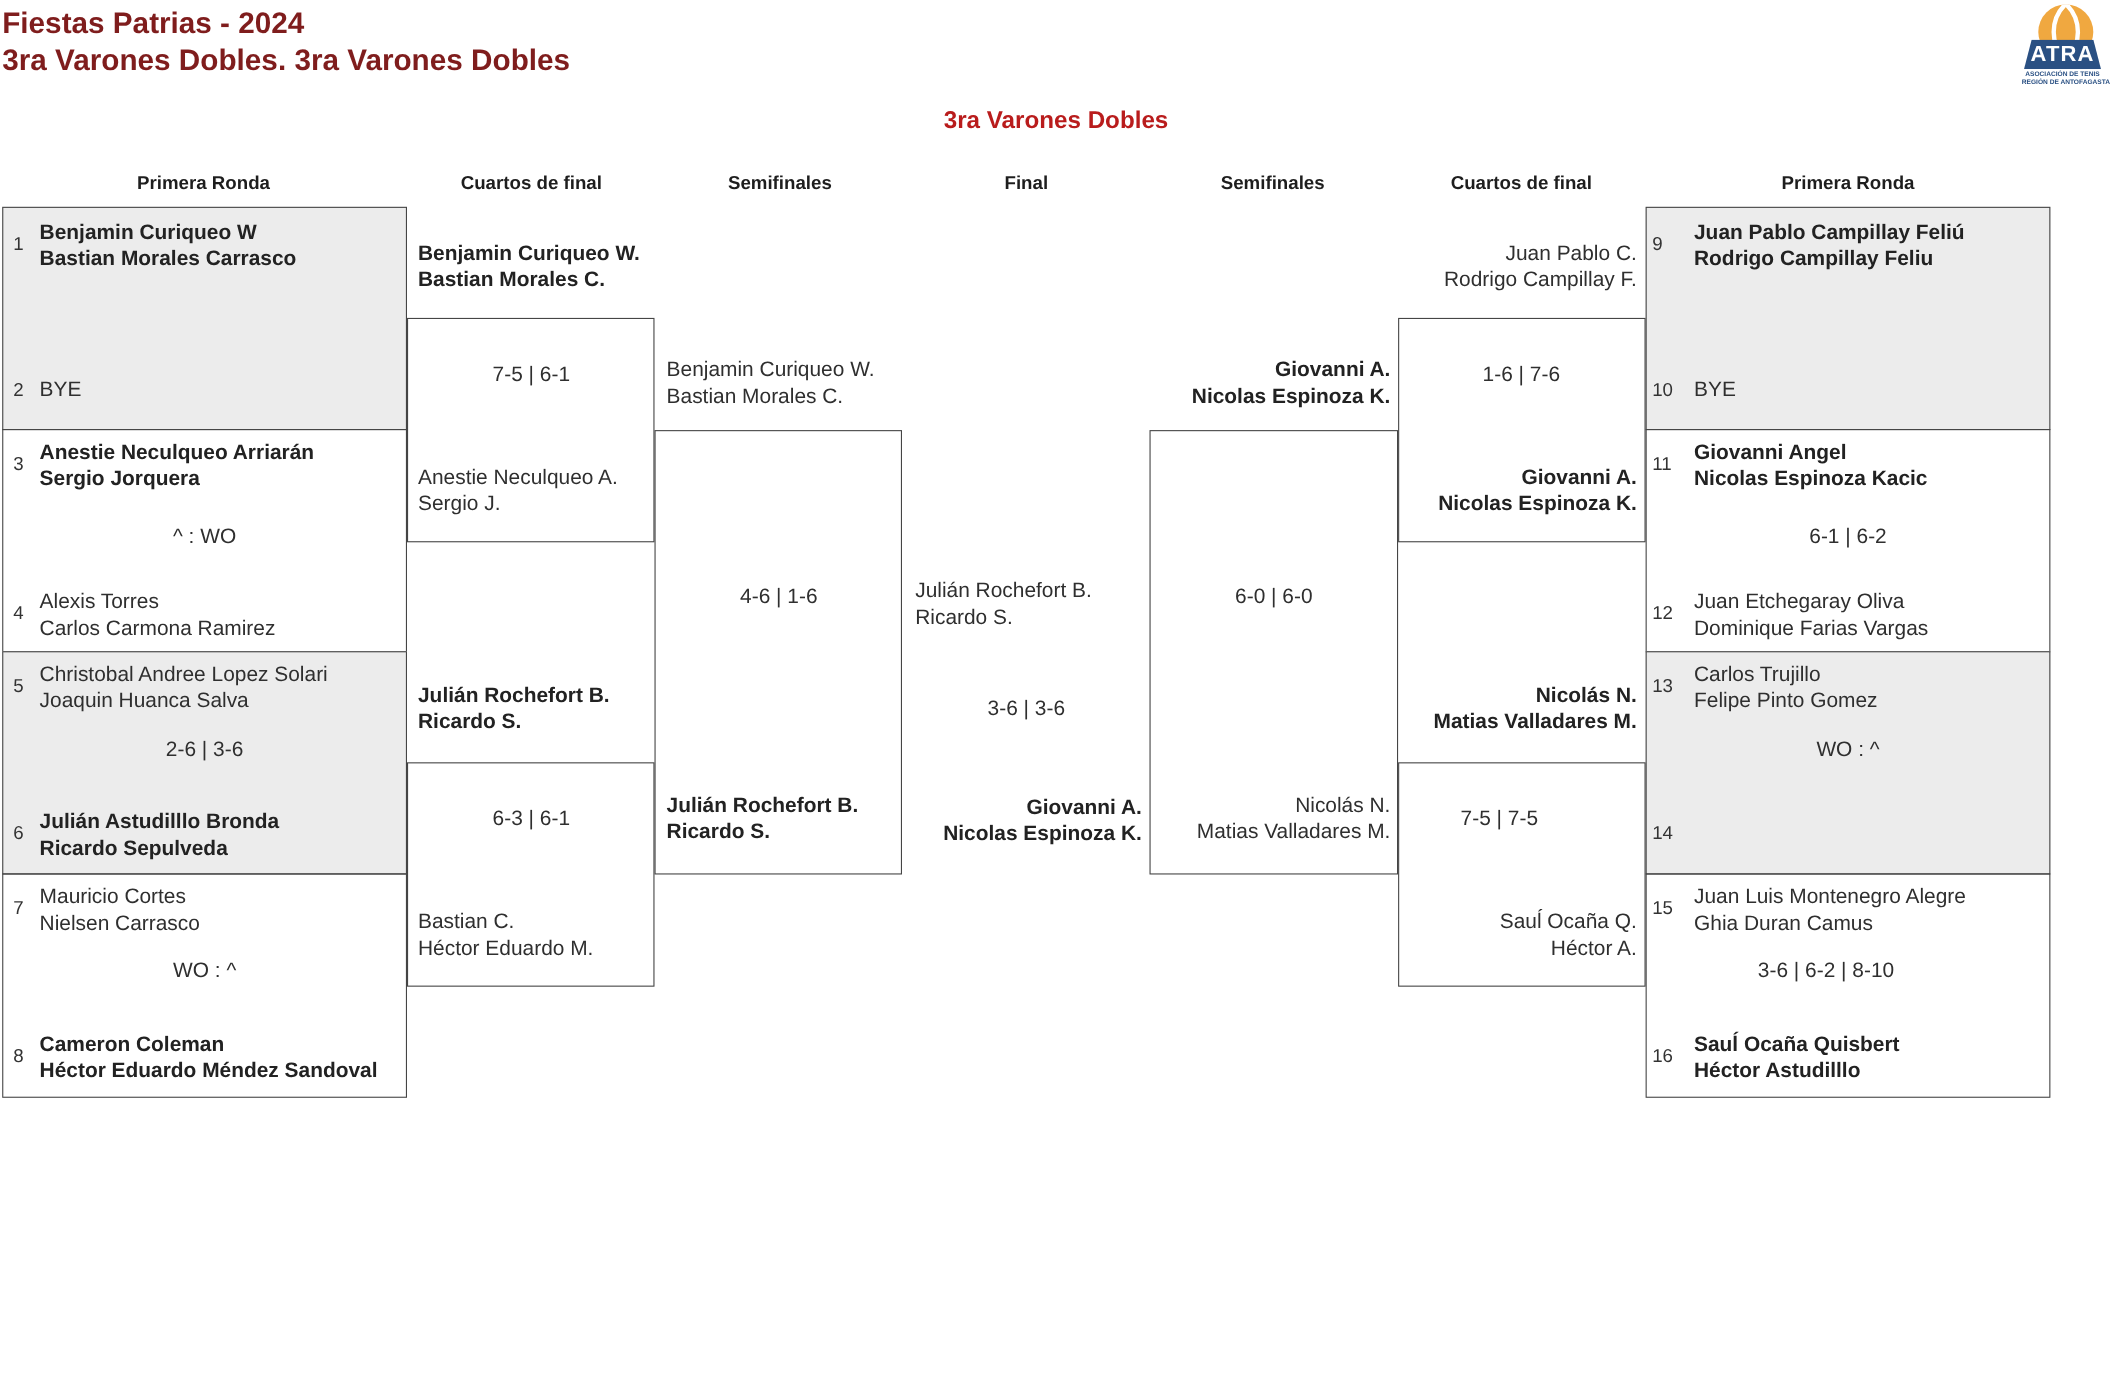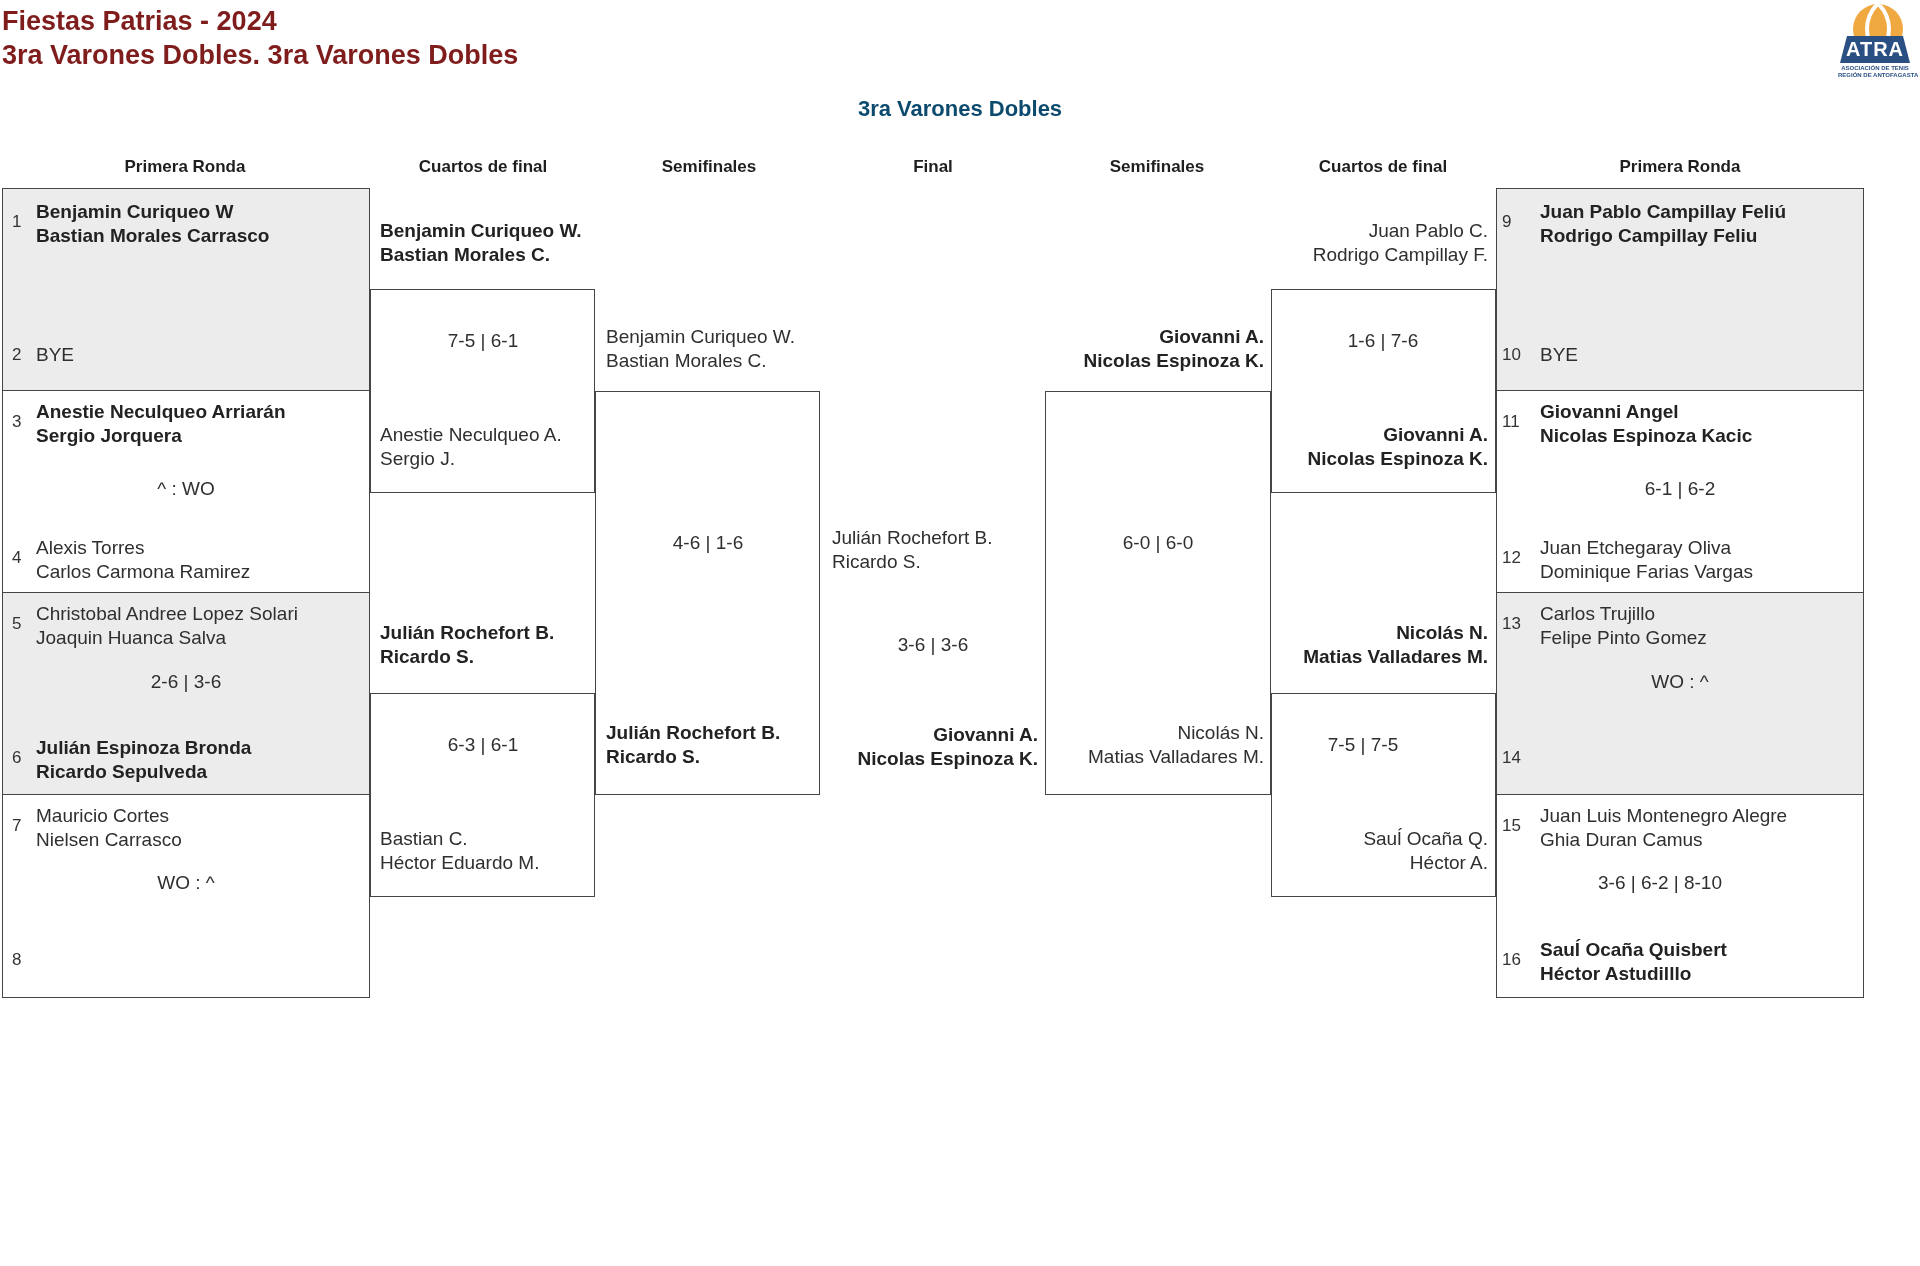--- a/index.html
+++ b/index.html
@@ -1,21 +1,21 @@
 <!DOCTYPE html>
 <html><head>
 <meta charset="utf-8">
 <style>
   * { margin:0; padding:0; box-sizing:border-box; }
   html,body { background:#fff; }
   body { font-family:"Liberation Sans","DejaVu Sans",sans-serif; }
   .page { position:relative; width:1920px; height:1266px; background:#fff; overflow:hidden; color:#2f2f2f; }
   .abs { position:absolute; }
   .t1 { font-size:27px; font-weight:700; color:#7f1d1d; white-space:nowrap; }
-  .btitle { font-size:22px; font-weight:600; color:#0c4a6e; text-align:center; }
+  .btitle { font-size:22px; font-weight:600; color:#b91c1c; text-align:center; }
   .hdr { font-size:17px; font-weight:600; color:#1e1e1e; text-align:center; white-space:nowrap; }
   .name { font-size:19px; line-height:24px; white-space:nowrap; }
   .b { font-weight:700; color:#222; }
   .seed { font-size:17px; color:#333; }
   .score { font-size:19px; text-align:center; white-space:nowrap; }
   .tr { text-align:right; }
   .box { border:1px solid #454545; }
   .gray { background:#ececec; }
   
   .logo { width:80px; height:80px; }
@@ -89,31 +89,35 @@
   </div>
 
   <div class="abs seed" style="left:12px;top:614px">5</div>
   <div class="abs name" style="left:36px;top:602px">
     <div>Christobal Andree Lopez Solari</div>
     <div>Joaquin Huanca Salva</div>
   </div>
   <div class="abs score" style="left:2px;top:671px;width:368px">2-6 | 3-6</div>
   <div class="abs seed" style="left:12px;top:748px">6</div>
   <div class="abs name b" style="left:36px;top:736px">
-    <div>Julián Espinoza Bronda</div>
+    <div>Julián Astudilllo Bronda</div>
     <div>Ricardo Sepulveda</div>
   </div>
 
   <div class="abs seed" style="left:12px;top:816px">7</div>
   <div class="abs name" style="left:36px;top:804px">
     <div>Mauricio Cortes</div>
     <div>Nielsen Carrasco</div>
   </div>
   <div class="abs score" style="left:2px;top:872px;width:368px">WO : ^</div>
   <div class="abs seed" style="left:12px;top:950px">8</div>
+  <div class="abs name b" style="left:36px;top:938px">
+    <div>Cameron Coleman</div>
+    <div>Héctor Eduardo Méndez Sandoval</div>
+  </div>
 
   <div class="abs seed" style="left:1502px;top:212px">9</div>
   <div class="abs name b" style="left:1540px;top:200px">
     <div>Juan Pablo Campillay Feliú</div>
     <div>Rodrigo Campillay Feliu</div>
   </div>
   <div class="abs seed" style="left:1502px;top:345px">10</div>
   <div class="abs name" style="left:1540px;top:343px">BYE</div>
 
   <div class="abs seed" style="left:1502px;top:412px">11</div>

